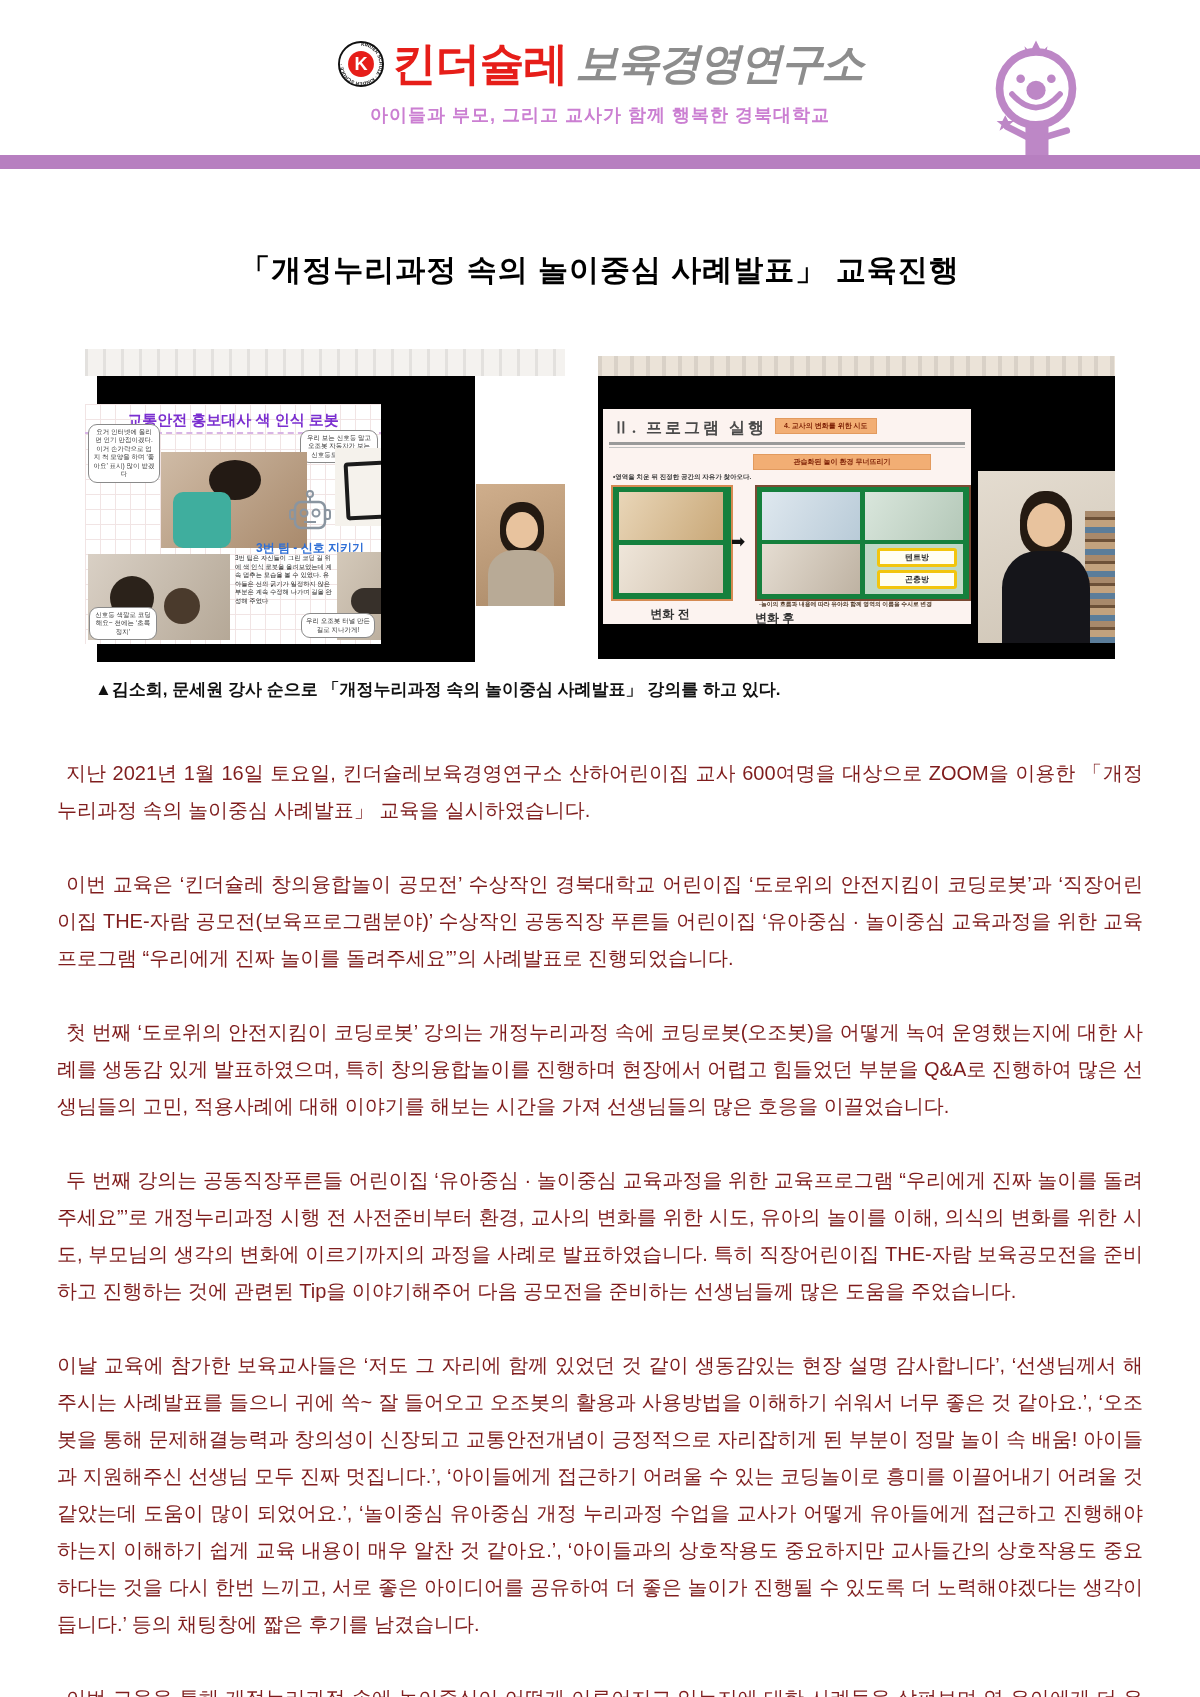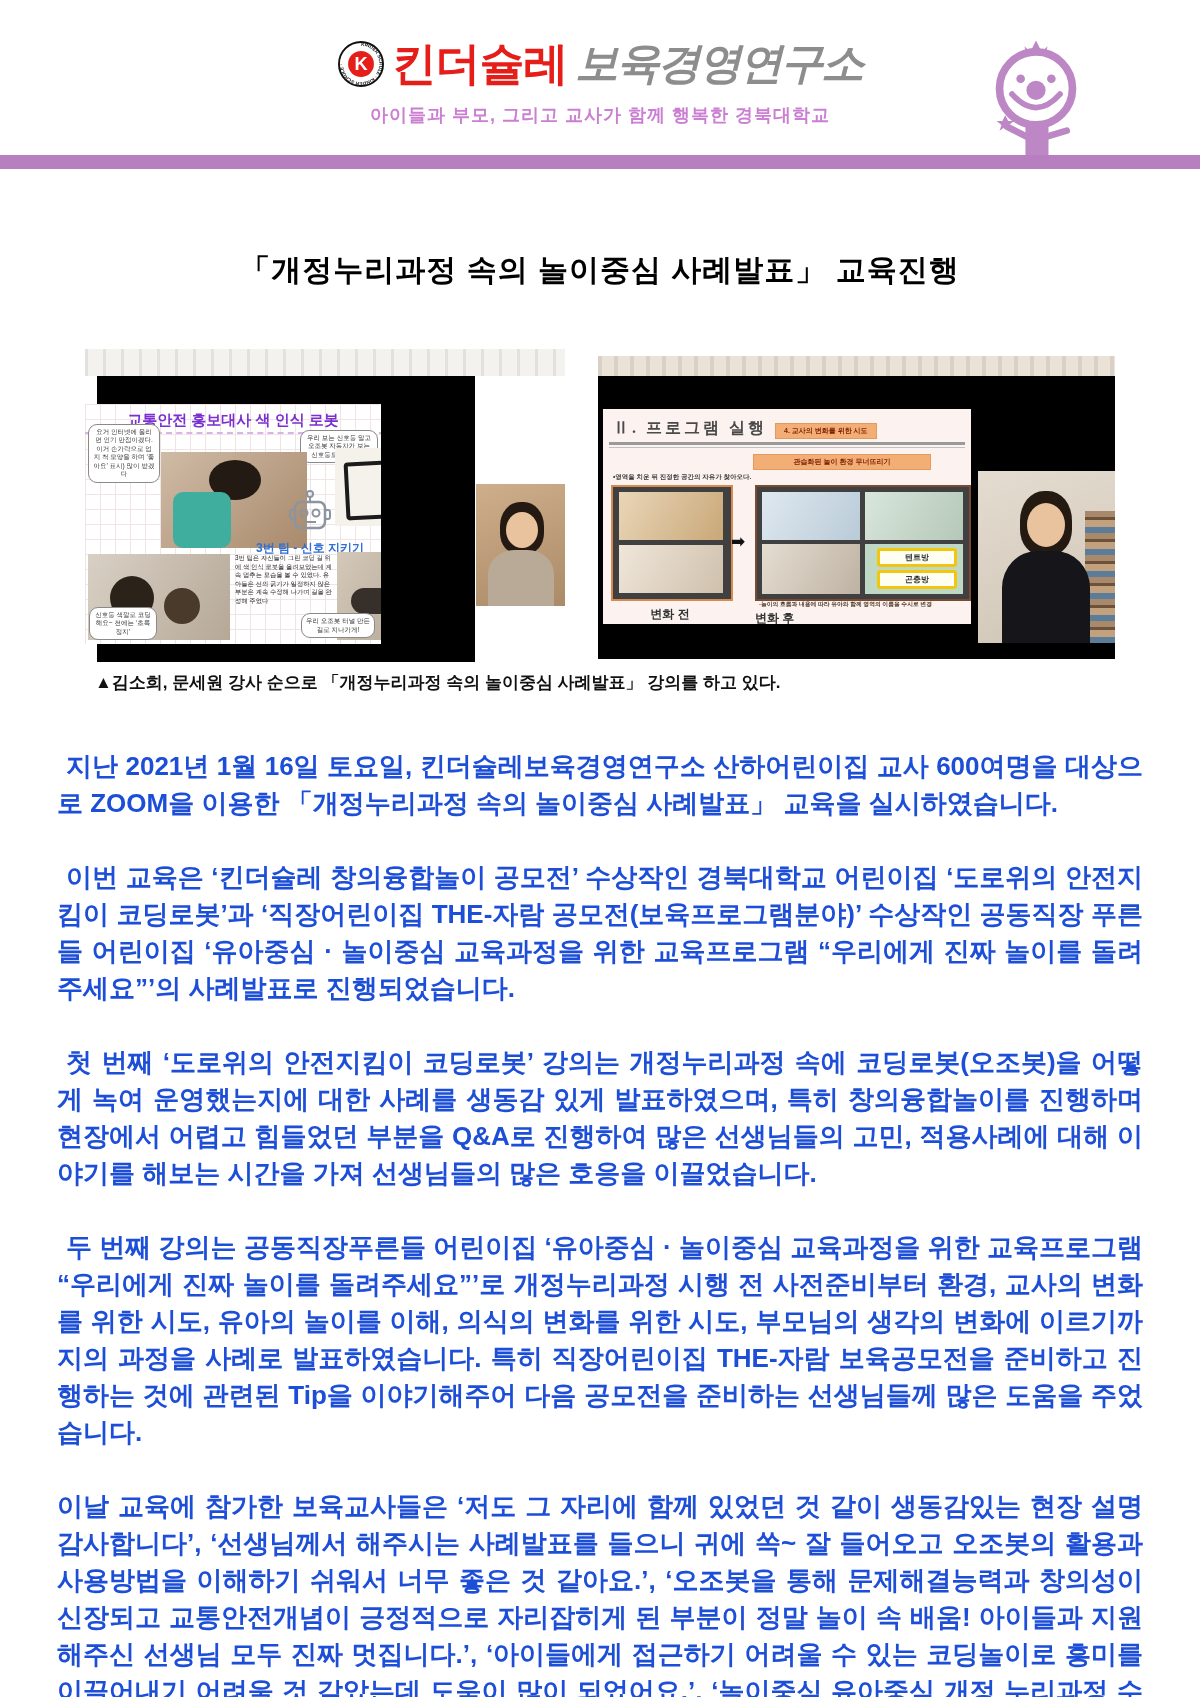--- a/index.html
+++ b/index.html
@@ -60,29 +60,29 @@
   .p3 .kid2{position:absolute;left:76px;top:34px;width:36px;height:36px;border-radius:50%;background:#4a3a2c;}
   .p4{left:252px;top:148px;width:116px;height:88px;background:linear-gradient(120deg,#d4c9ba,#ab9d8b);}
   .p4 .kid{position:absolute;left:14px;top:36px;width:70px;height:26px;border-radius:13px;background:#37302a;}
   .robot{position:absolute;left:204px;top:84px;width:42px;height:48px;}
   .team{position:absolute;left:150px;top:136px;width:150px;text-align:center;
         font-size:12px;font-weight:800;color:#2f6fd6;}
   .sl-body{position:absolute;left:150px;top:150px;width:99px;font-size:6.3px;line-height:1.35;color:#222;}
 
   
   .slide-right{position:absolute;left:5px;top:53px;width:368px;height:215px;background:#fcf3f0;overflow:hidden;}
-  .sr-titlerow{position:absolute;left:10px;top:9px;right:8px;display:flex;align-items:flex-end;gap:8px;}
+  .sr-titlerow{position:absolute;left:10px;top:9px;right:8px;display:flex;align-items:flex-start;gap:8px;}
   .sr-title{font-family:"Liberation Serif",serif;font-size:16px;font-weight:700;color:#4a4a4a;letter-spacing:3px;}
   .tag{background:#f2ae74;border:1px solid #e29a5e;color:#7d1f04;font-weight:800;
        font-size:7px;padding:2px 8px;text-align:center;}
   .sr-rule{position:absolute;left:6px;right:6px;top:33px;height:3px;background:#9a9a9a;}
   .sr-rule2{position:absolute;left:6px;right:6px;top:38px;height:1px;background:#c0c0c0;}
   .tag2{position:absolute;left:150px;top:45px;width:160px;}
   .sr-note{position:absolute;left:10px;top:64px;font-size:6.5px;font-weight:700;color:#3a3a3a;}
-  .panel{position:absolute;background:#404040;}
+  .panel{position:absolute;background:#15803d;}
   .panel-before{left:8px;top:76px;width:118px;height:112px;border:2px solid #d58a52;}
   .panel-after{left:152px;top:76px;width:212px;height:112px;border:2px solid #7a4a33;}
   .ph{position:absolute;}
   .pb1{left:6px;top:5px;width:104px;height:48px;background:linear-gradient(120deg,#e9d6b8,#c9a878);}
   .pb2{left:6px;top:58px;width:104px;height:48px;background:linear-gradient(120deg,#efe6da,#cfc0ac);}
   .pa1{left:5px;top:5px;width:98px;height:48px;background:linear-gradient(120deg,#dfe8ef,#b9cbd8);}
   .pa2{left:108px;top:5px;width:98px;height:48px;background:linear-gradient(120deg,#d9e6dc,#b4c8b8);}
   .pa3{left:5px;top:57px;width:98px;height:50px;background:linear-gradient(120deg,#e5ddd2,#beb2a2);}
   .pa4{left:108px;top:57px;width:98px;height:50px;background:#bfd8c6;}
   .ycard{position:absolute;left:12px;width:74px;background:#fffef2;border:3px solid #f2c50e;border-radius:3px;
@@ -106,23 +106,23 @@
   .wc-left .hairball{left:24px;top:18px;width:44px;height:52px;}
   .wc-left .face{left:30px;top:28px;width:32px;height:36px;}
   .wc-left .torso{left:12px;top:66px;width:66px;height:60px;background:#b8aa96;}
   .wc-right .hairball{left:42px;top:20px;width:52px;height:64px;}
   .wc-right .face{left:49px;top:32px;width:38px;height:44px;}
   .wc-right .torso{left:24px;top:80px;width:88px;height:92px;background:#15151a;}
   .shelf{position:absolute;right:0;top:40px;width:30px;bottom:0;
          background:repeating-linear-gradient(180deg,#a8896b 0 6px,#6d5138 6px 9px,#c2a27e 9px 16px,#5b7d9a 16px 22px);}
 
   
-  .caption{margin:4px 0 0 95px;font-size:17px;font-weight:700;color:#111;}
+  .caption{margin:11px 0 0 95px;font-size:17px;font-weight:700;color:#111;}
   .article-body{margin:54px 57px 0;}
-  .article-body p{margin:0 0 37px;font-size:26px;line-height:37px;text-align:justify;color:#1d4ed8;font-weight:bold;}
+  .article-body p{margin:0 0 37px;font-size:20px;line-height:37px;text-align:justify;color:#7f1d1d;}
   .article-body p.ind{text-indent:9px;}
 </style>
 </head>
 <body>
 
 <div class="page">
 
   <header>
     <div class="logo-wrap">
       <div class="logo-line">

